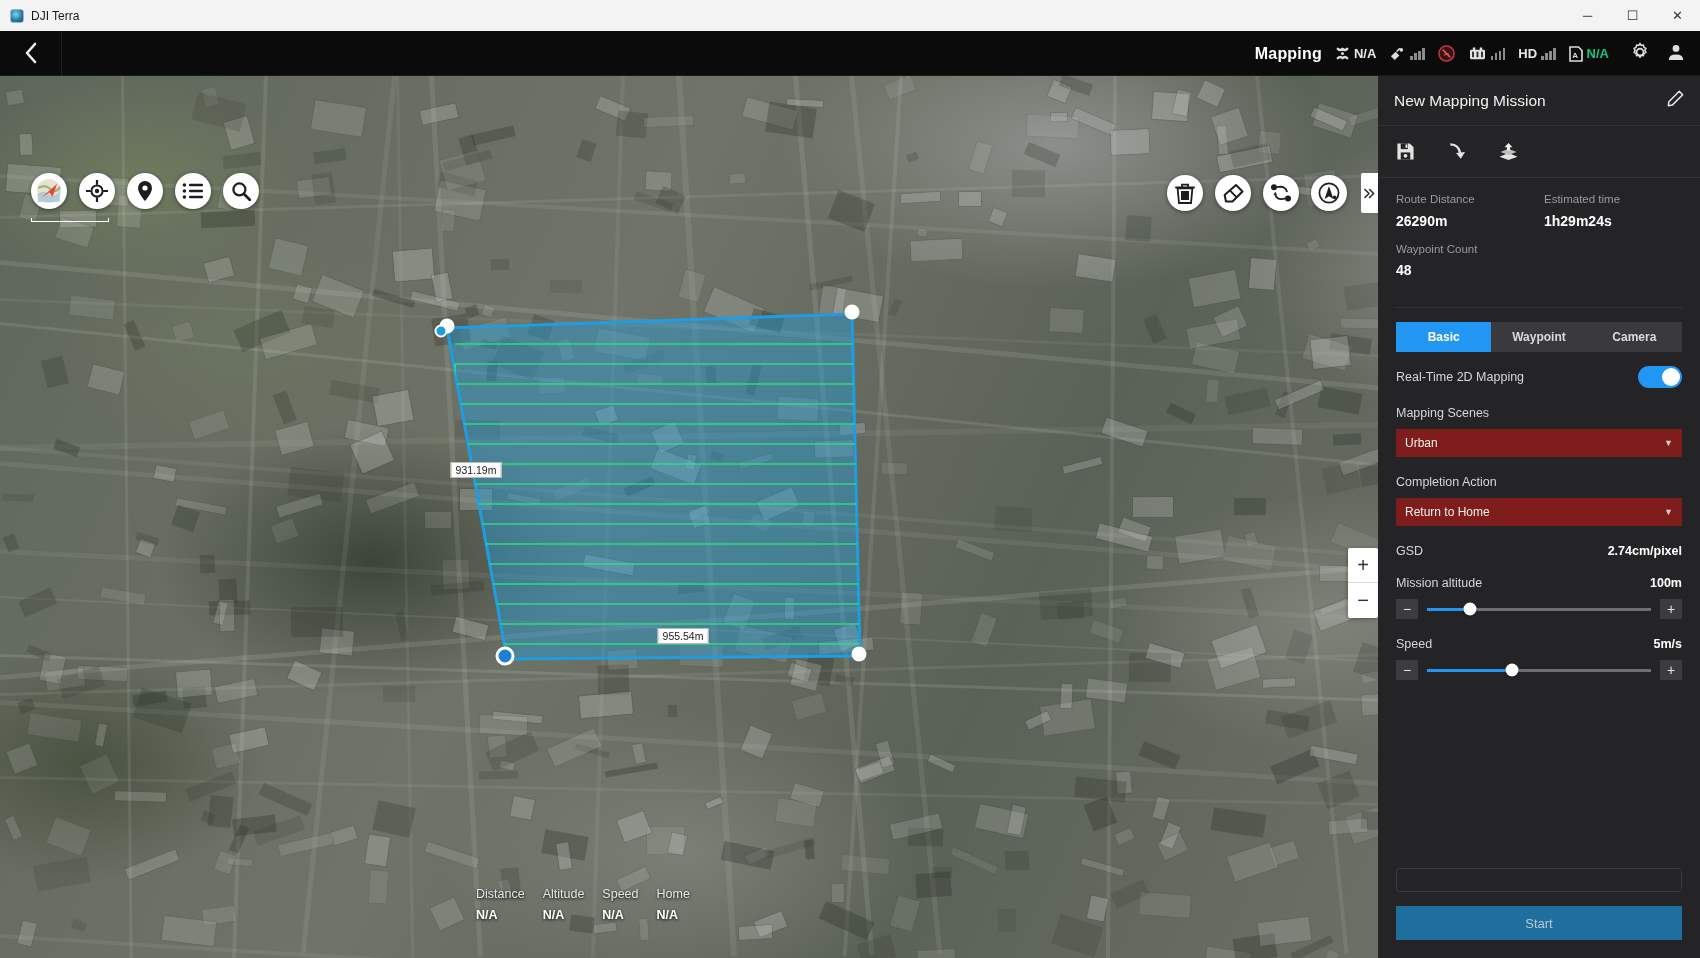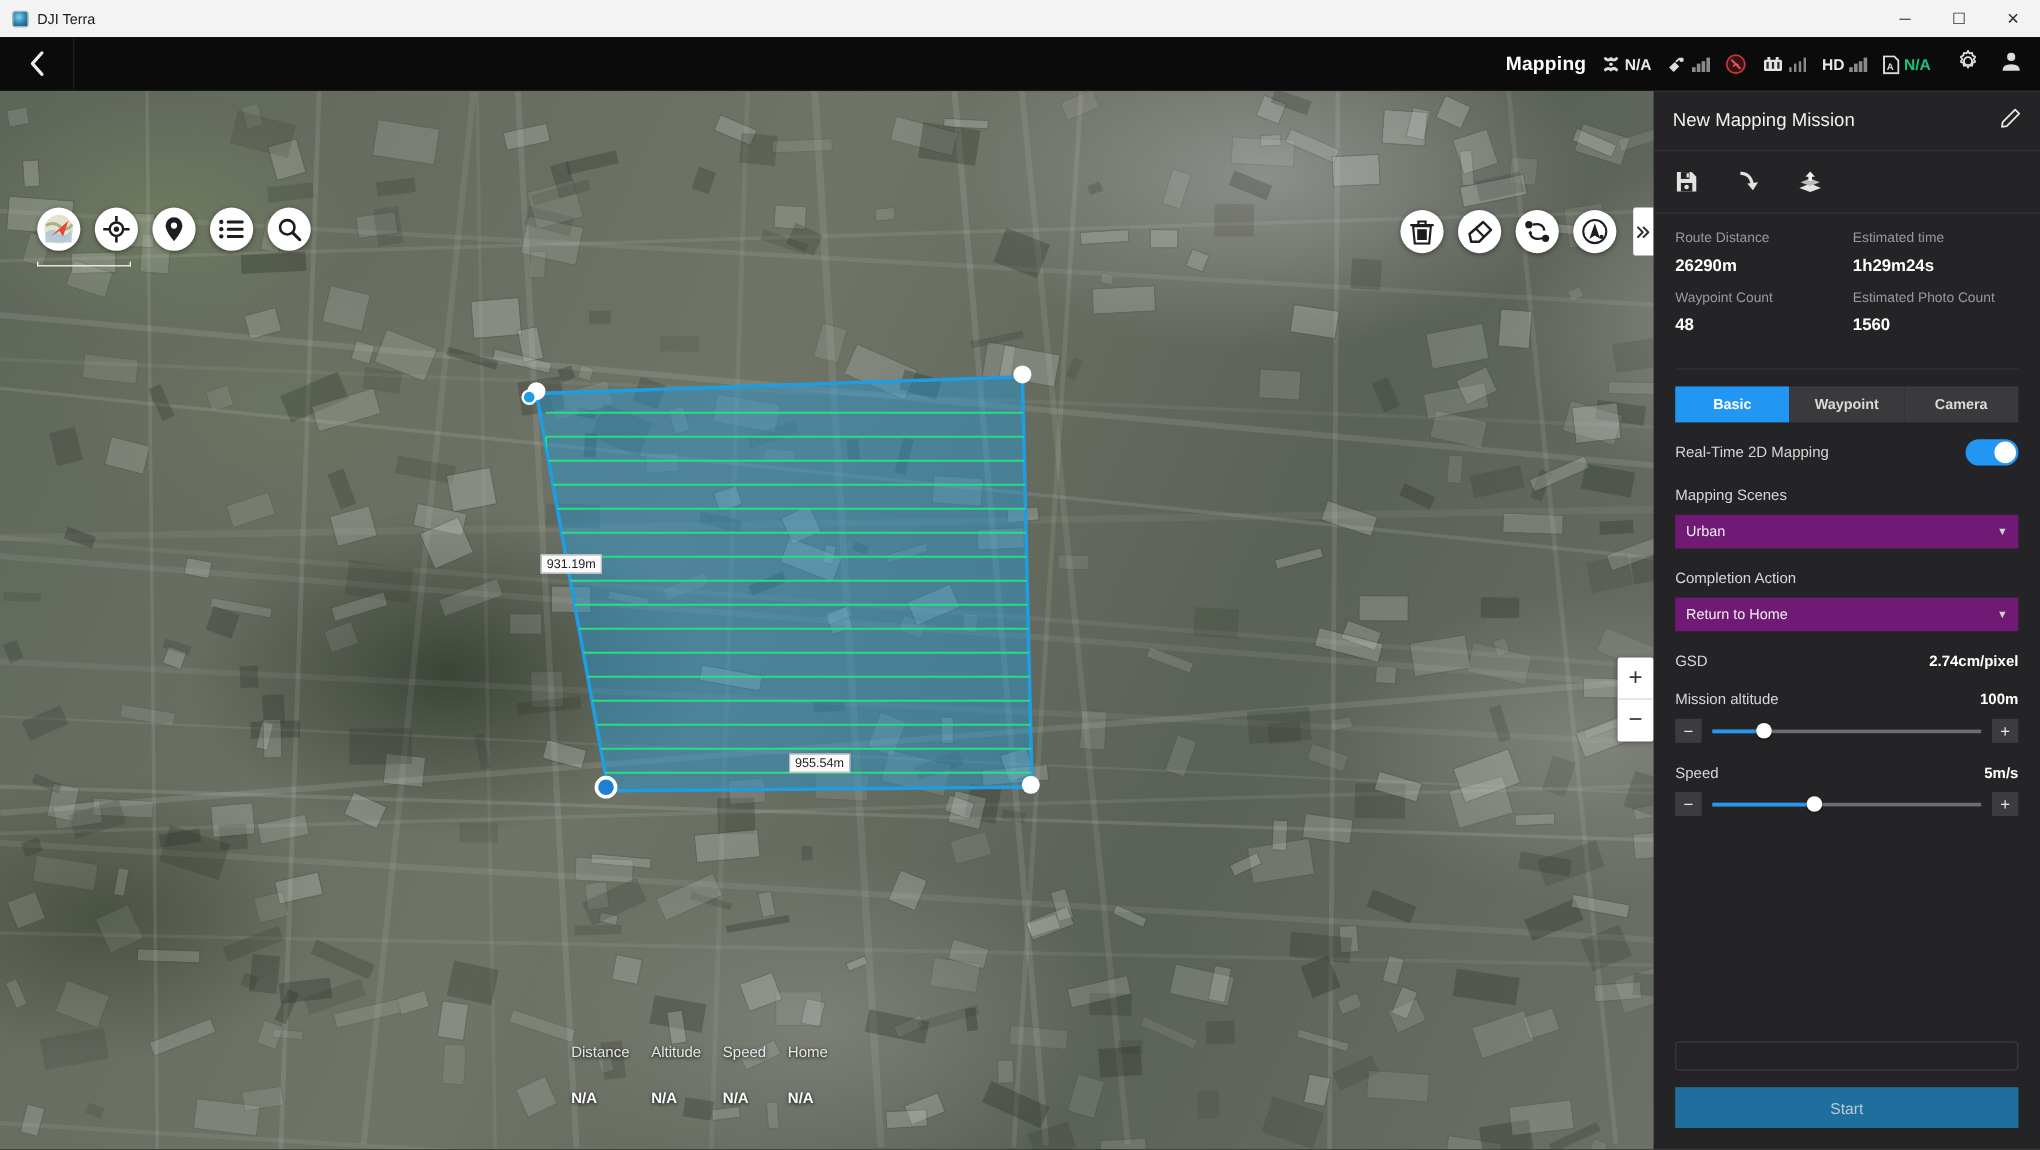--- a/index.html
+++ b/index.html
@@ -105,21 +105,21 @@
     padding:1px 4px; border:1px solid #b9b9b9; white-space:nowrap;
     transform:translate(-50%,-50%);
   }
 
   
   #telemetry {
     position:absolute; left:476px; bottom:36px; display:flex; gap:0;
     font-size:12.5px; font-weight:bold; text-shadow:0 1px 3px rgba(0,0,0,.95);
   }
   #telemetry .cell { margin-right:18px; }
-  #telemetry .cell .k { color:#e6e6e6; font-weight:normal; margin-bottom:24px; }
+  #telemetry .cell .k { color:#e6e6e6; font-weight:normal; margin-bottom:7px; }
   #telemetry .cell .v { color:#fff; }
 
   
   #panel {
     position:absolute; right:0; top:0; width:322px; height:882px;
     background:#242426; display:flex; flex-direction:column;
   }
   #panel-head {
     height:50px; display:flex; align-items:center; justify-content:space-between;
     padding:0 16px; border-bottom:1px solid #343437;
@@ -149,21 +149,21 @@
   .s-val { font-size:12.5px; color:#fff; font-weight:bold; }
 
   .toggle {
     width:44px; height:22px; border-radius:11px; background:#2196f3; position:relative;
   }
   .toggle i {
     position:absolute; right:2px; top:2px; width:18px; height:18px;
     border-radius:50%; background:#fff; display:block;
   }
   .select {
-    margin-top:9px; height:28px; background:#701a75; display:flex; align-items:center;
+    margin-top:9px; height:28px; background:#7f1d1d; display:flex; align-items:center;
     justify-content:space-between; padding:0 9px; font-size:12px; color:#efefef;
   }
   .select .cv { font-size:9px; color:#cfcfcf; }
 
   .slider-row { display:flex; align-items:center; gap:9px; margin-top:9px; }
   .stepbtn {
     width:22px; height:20px; background:#3c3c3f; color:#e4e4e4;
     display:flex; align-items:center; justify-content:center; font-size:14px; line-height:1;
   }
   .track { flex:1; height:3px; background:#6e6e72; position:relative; }
@@ -969,24 +969,20 @@
         <div class="s-v">26290m</div>
       </div>
       <div>
         <div class="s-k">Estimated time</div>
         <div class="s-v">1h29m24s</div>
       </div>
       <div>
         <div class="s-k">Waypoint Count</div>
         <div class="s-v">48</div>
       </div>
-      <div>
-        <div class="s-k">Estimated Photo Count</div>
-        <div class="s-v">1560</div>
-      </div>
     </div>
 
     <div id="tabs">
       <div class="tab active">Basic</div>
       <div class="tab">Waypoint</div>
       <div class="tab">Camera</div>
     </div>
 
     <div id="settings">
 

